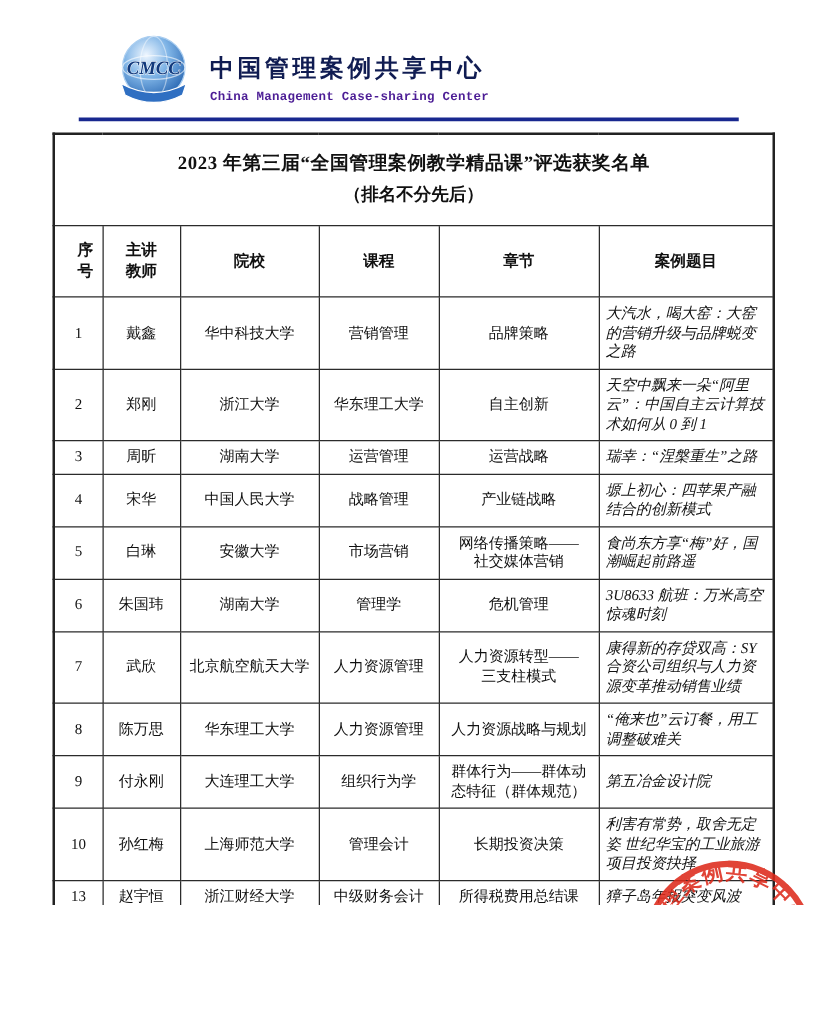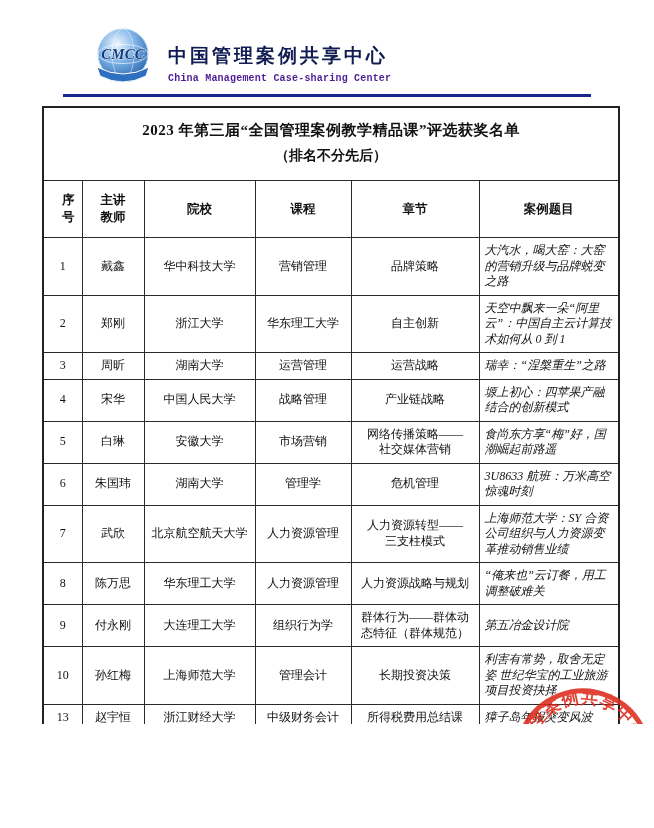--- a/index.html
+++ b/index.html
@@ -157,21 +157,21 @@
       <td class="cell">危机管理</td>
       <td class="cell cell-case">3U8633 航班：万米高空惊魂时刻</td>
     </tr>
         <tr>
       <td class="cell">7</td>
       <td class="cell">武欣</td>
       <td class="cell">北京航空航天大学</td>
       <td class="cell">人力资源管理</td>
       <td class="cell">人力资源转型——
 三支柱模式</td>
-      <td class="cell cell-case">上海师范大学：SY 合资公司组织与人力资源变革推动销售业绩</td>
+      <td class="cell cell-case">康得新的存贷双高：SY 合资公司组织与人力资源变革推动销售业绩</td>
     </tr>
         <tr>
       <td class="cell">8</td>
       <td class="cell">陈万思</td>
       <td class="cell">华东理工大学</td>
       <td class="cell">人力资源管理</td>
       <td class="cell">人力资源战略与规划</td>
       <td class="cell cell-case">“俺来也”云订餐，用工调整破难关</td>
     </tr>
         <tr>

